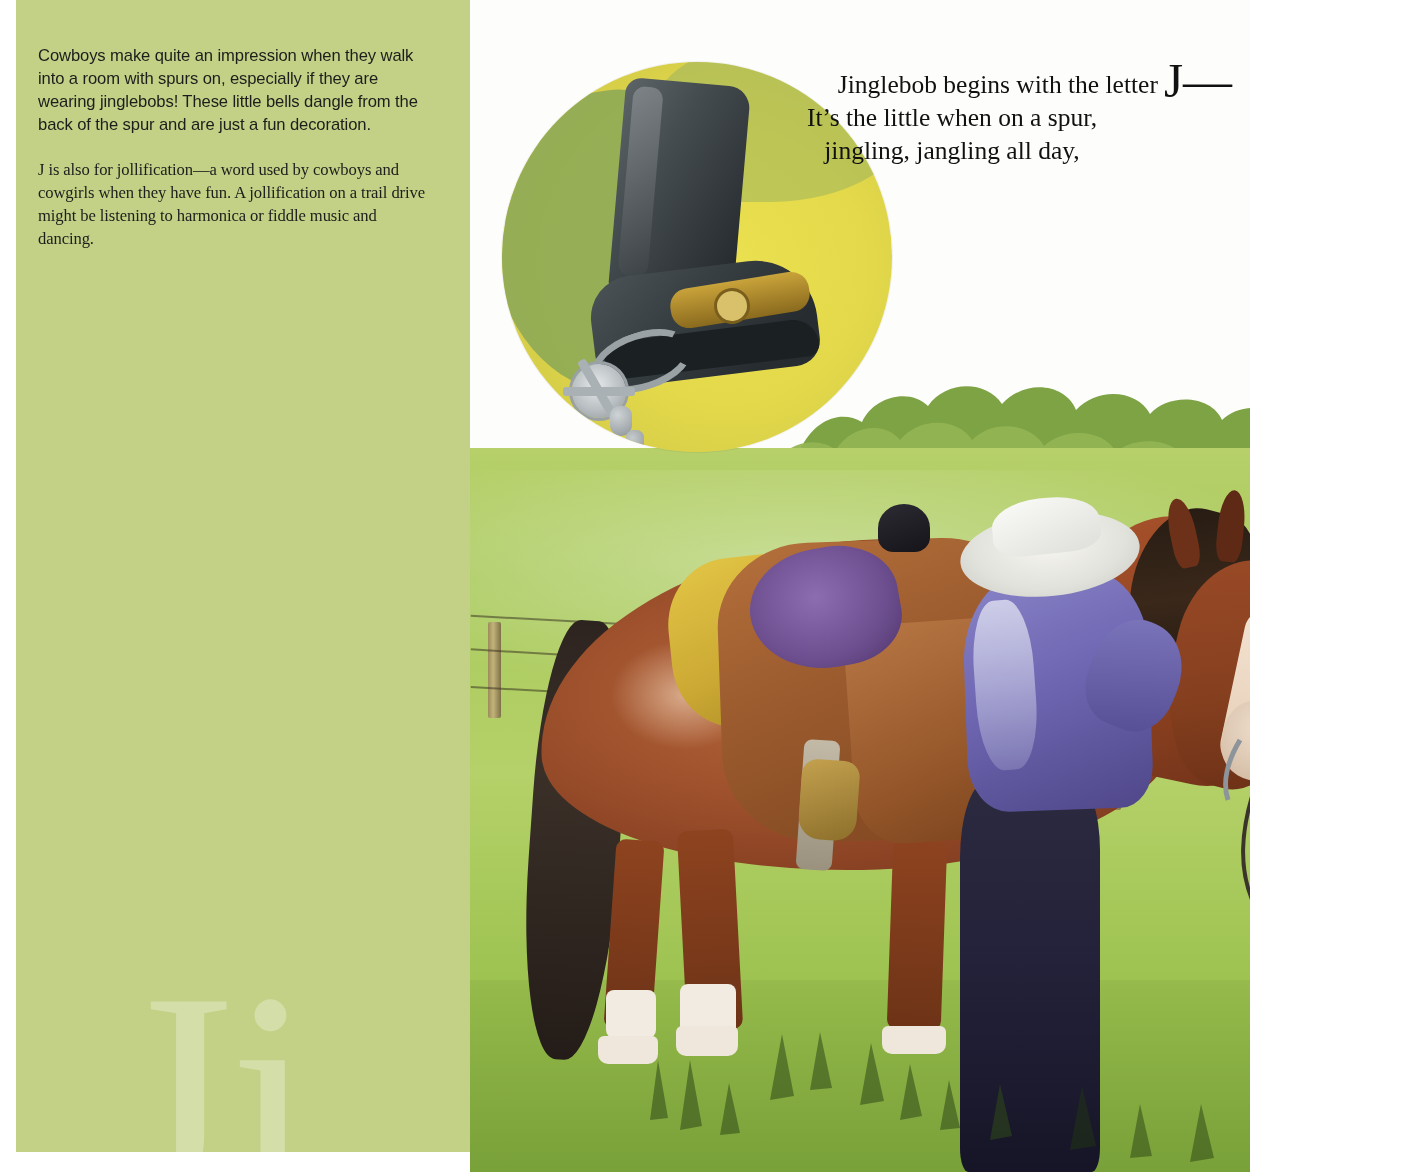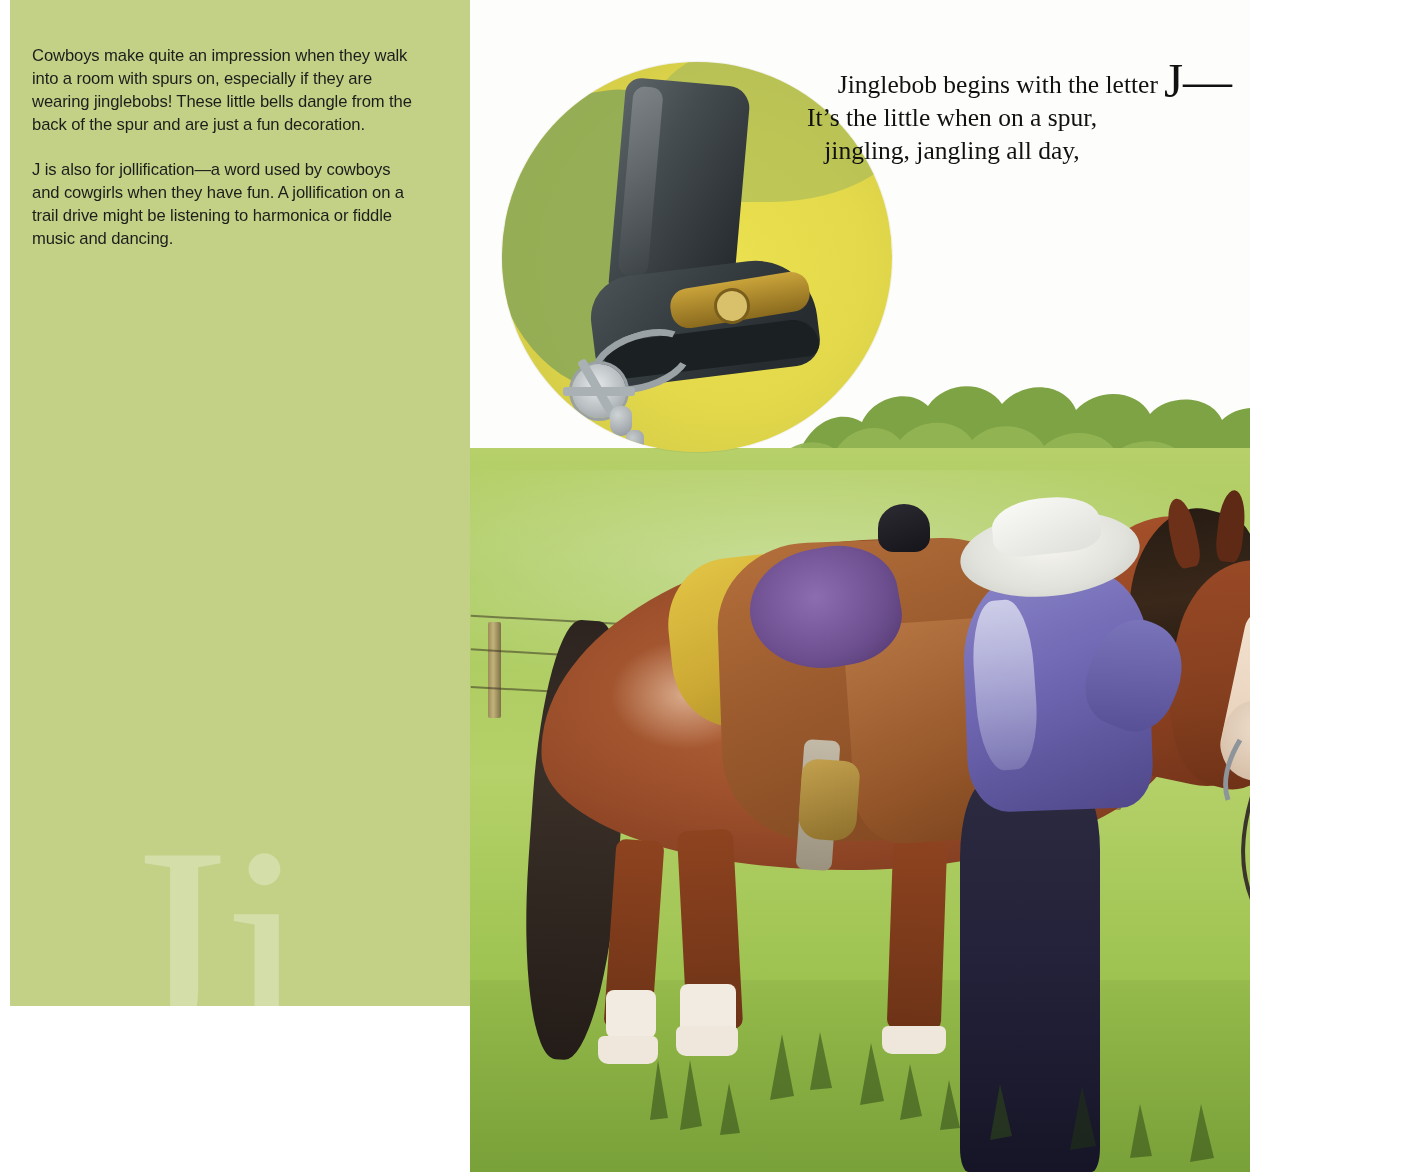--- a/index.html
+++ b/index.html
@@ -17,42 +17,42 @@
     position: relative;
     width: 1403px;
     height: 1172px;
     overflow: hidden;
     background: #ffffff;
   }
 
   
   .left-panel {
     position: absolute;
-    left: 10px;
+    left: 16px;
     top: 0;
     width: 470px;
-    height: 1006px;
+    height: 1152px;
     background: #c3d187;
     overflow: hidden;
   }
   .sidebar-text {
     position: absolute;
     left: 22px;
     top: 44px;
     width: 390px;
     color: #1d1d1b;
     font-family: "Liberation Sans", sans-serif;
     font-size: 16.6px;
     line-height: 1.39;
     letter-spacing: -0.1px;
   }
   .sidebar-text p {
     margin: 0 0 22px 0;
   }
-  .sidebar-text p:last-child { margin-bottom: 4px; }
+  .sidebar-text p:last-child { margin-bottom: 4px; font-family: Liberation Serif, serif; }
   .watermark-letter {
     position: absolute;
     left: 100px;
     bottom: -95px;
     font-family: "Liberation Serif", serif;
     font-size: 300px;
     line-height: 1;
     color: #d3dea9;
     letter-spacing: -4px;
     user-select: none;

